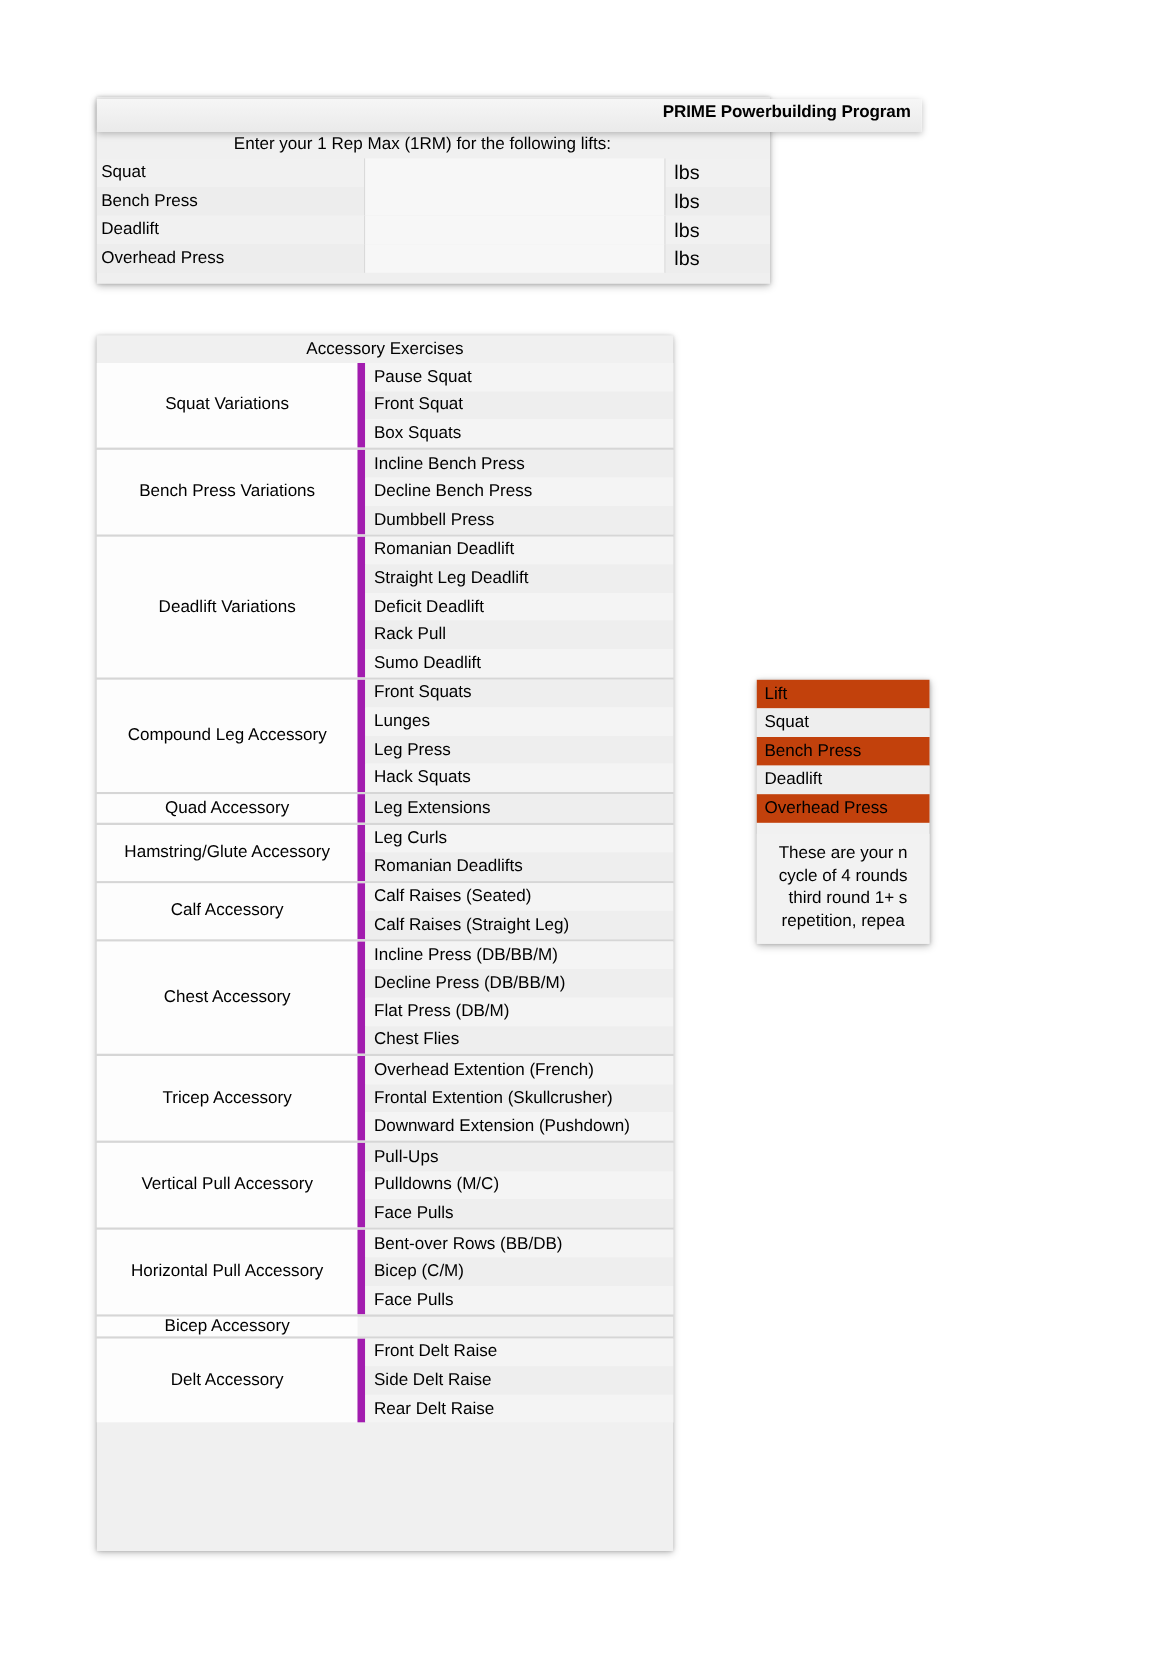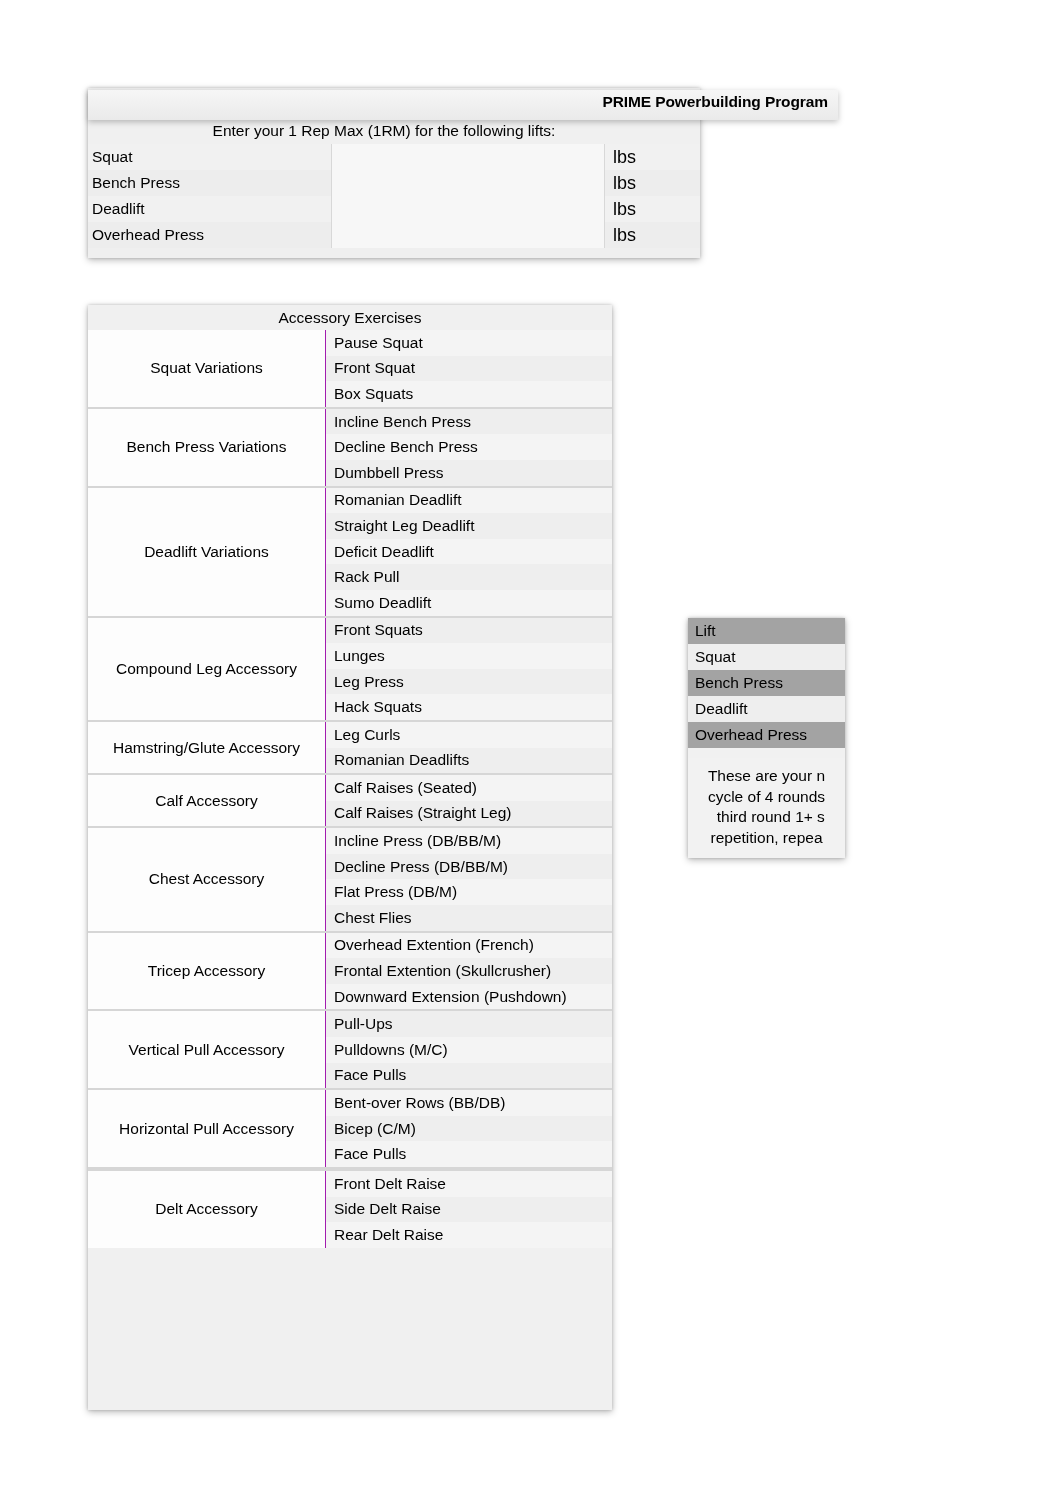--- a/index.html
+++ b/index.html
@@ -151,21 +151,21 @@
     display: flex;
     align-items: center;
     justify-content: center;
     text-align: center;
     font-size: 15.5px;
     background: #fdfdfd;
     box-sizing: border-box;
   }
   .acc-items {
     flex: 1 1 auto;
-    border-left: 1px solid #a21caf;
+    border-left: 7px solid #a21caf;
     background: #f2f2f2;
   }
   .acc-item {
     height: 25.6px;
     display: flex;
     align-items: center;
     padding-left: 8px;
     font-size: 15.5px;
     box-sizing: border-box;
     white-space: nowrap;
@@ -183,21 +183,21 @@
   }
   .lift-row {
     width: 157px;
     height: 26px;
     display: flex;
     align-items: center;
     padding-left: 7px;
     box-sizing: border-box;
     font-size: 15.5px;
   }
-  .lift-row.band-a { background: #a3a3a3; }
+  .lift-row.band-a { background: #c2410c; }
   .lift-row.band-b { background: #eeeeee; }
   #lift-note {
     position: absolute;
     left: 0;
     top: 140px;
     width: 157px;
     height: 100px;
     background: #f2f2f2;
     padding: 8px 2px 0 2px;
     box-sizing: border-box;
@@ -283,20 +283,26 @@
       <div class="acc-group">
         <div class="acc-label">Compound Leg Accessory</div>
         <div class="acc-items">
           <div class="acc-item alt">Front Squats</div>
           <div class="acc-item">Lunges</div>
           <div class="acc-item alt">Leg Press</div>
           <div class="acc-item">Hack Squats</div>
         </div>
       </div>
       <div class="acc-group">
+        <div class="acc-label">Quad Accessory</div>
+        <div class="acc-items">
+          <div class="acc-item alt">Leg Extensions</div>
+        </div>
+      </div>
+      <div class="acc-group">
         <div class="acc-label">Hamstring/Glute Accessory</div>
         <div class="acc-items">
           <div class="acc-item">Leg Curls</div>
           <div class="acc-item alt">Romanian Deadlifts</div>
         </div>
       </div>
       <div class="acc-group">
         <div class="acc-label">Calf Accessory</div>
         <div class="acc-items">
           <div class="acc-item">Calf Raises (Seated)</div>
@@ -330,20 +336,21 @@
       </div>
       <div class="acc-group">
         <div class="acc-label">Horizontal Pull Accessory</div>
         <div class="acc-items">
           <div class="acc-item">Bent-over Rows (BB/DB)</div>
           <div class="acc-item alt">Bicep (C/M)</div>
           <div class="acc-item">Face Pulls</div>
         </div>
       </div>
       <div class="acc-group">
+        <div class="acc-label">Bicep Accessory</div>
       </div>
       <div class="acc-group">
         <div class="acc-label">Delt Accessory</div>
         <div class="acc-items">
           <div class="acc-item">Front Delt Raise</div>
           <div class="acc-item alt">Side Delt Raise</div>
           <div class="acc-item">Rear Delt Raise</div>
         </div>
       </div>
     </div>

